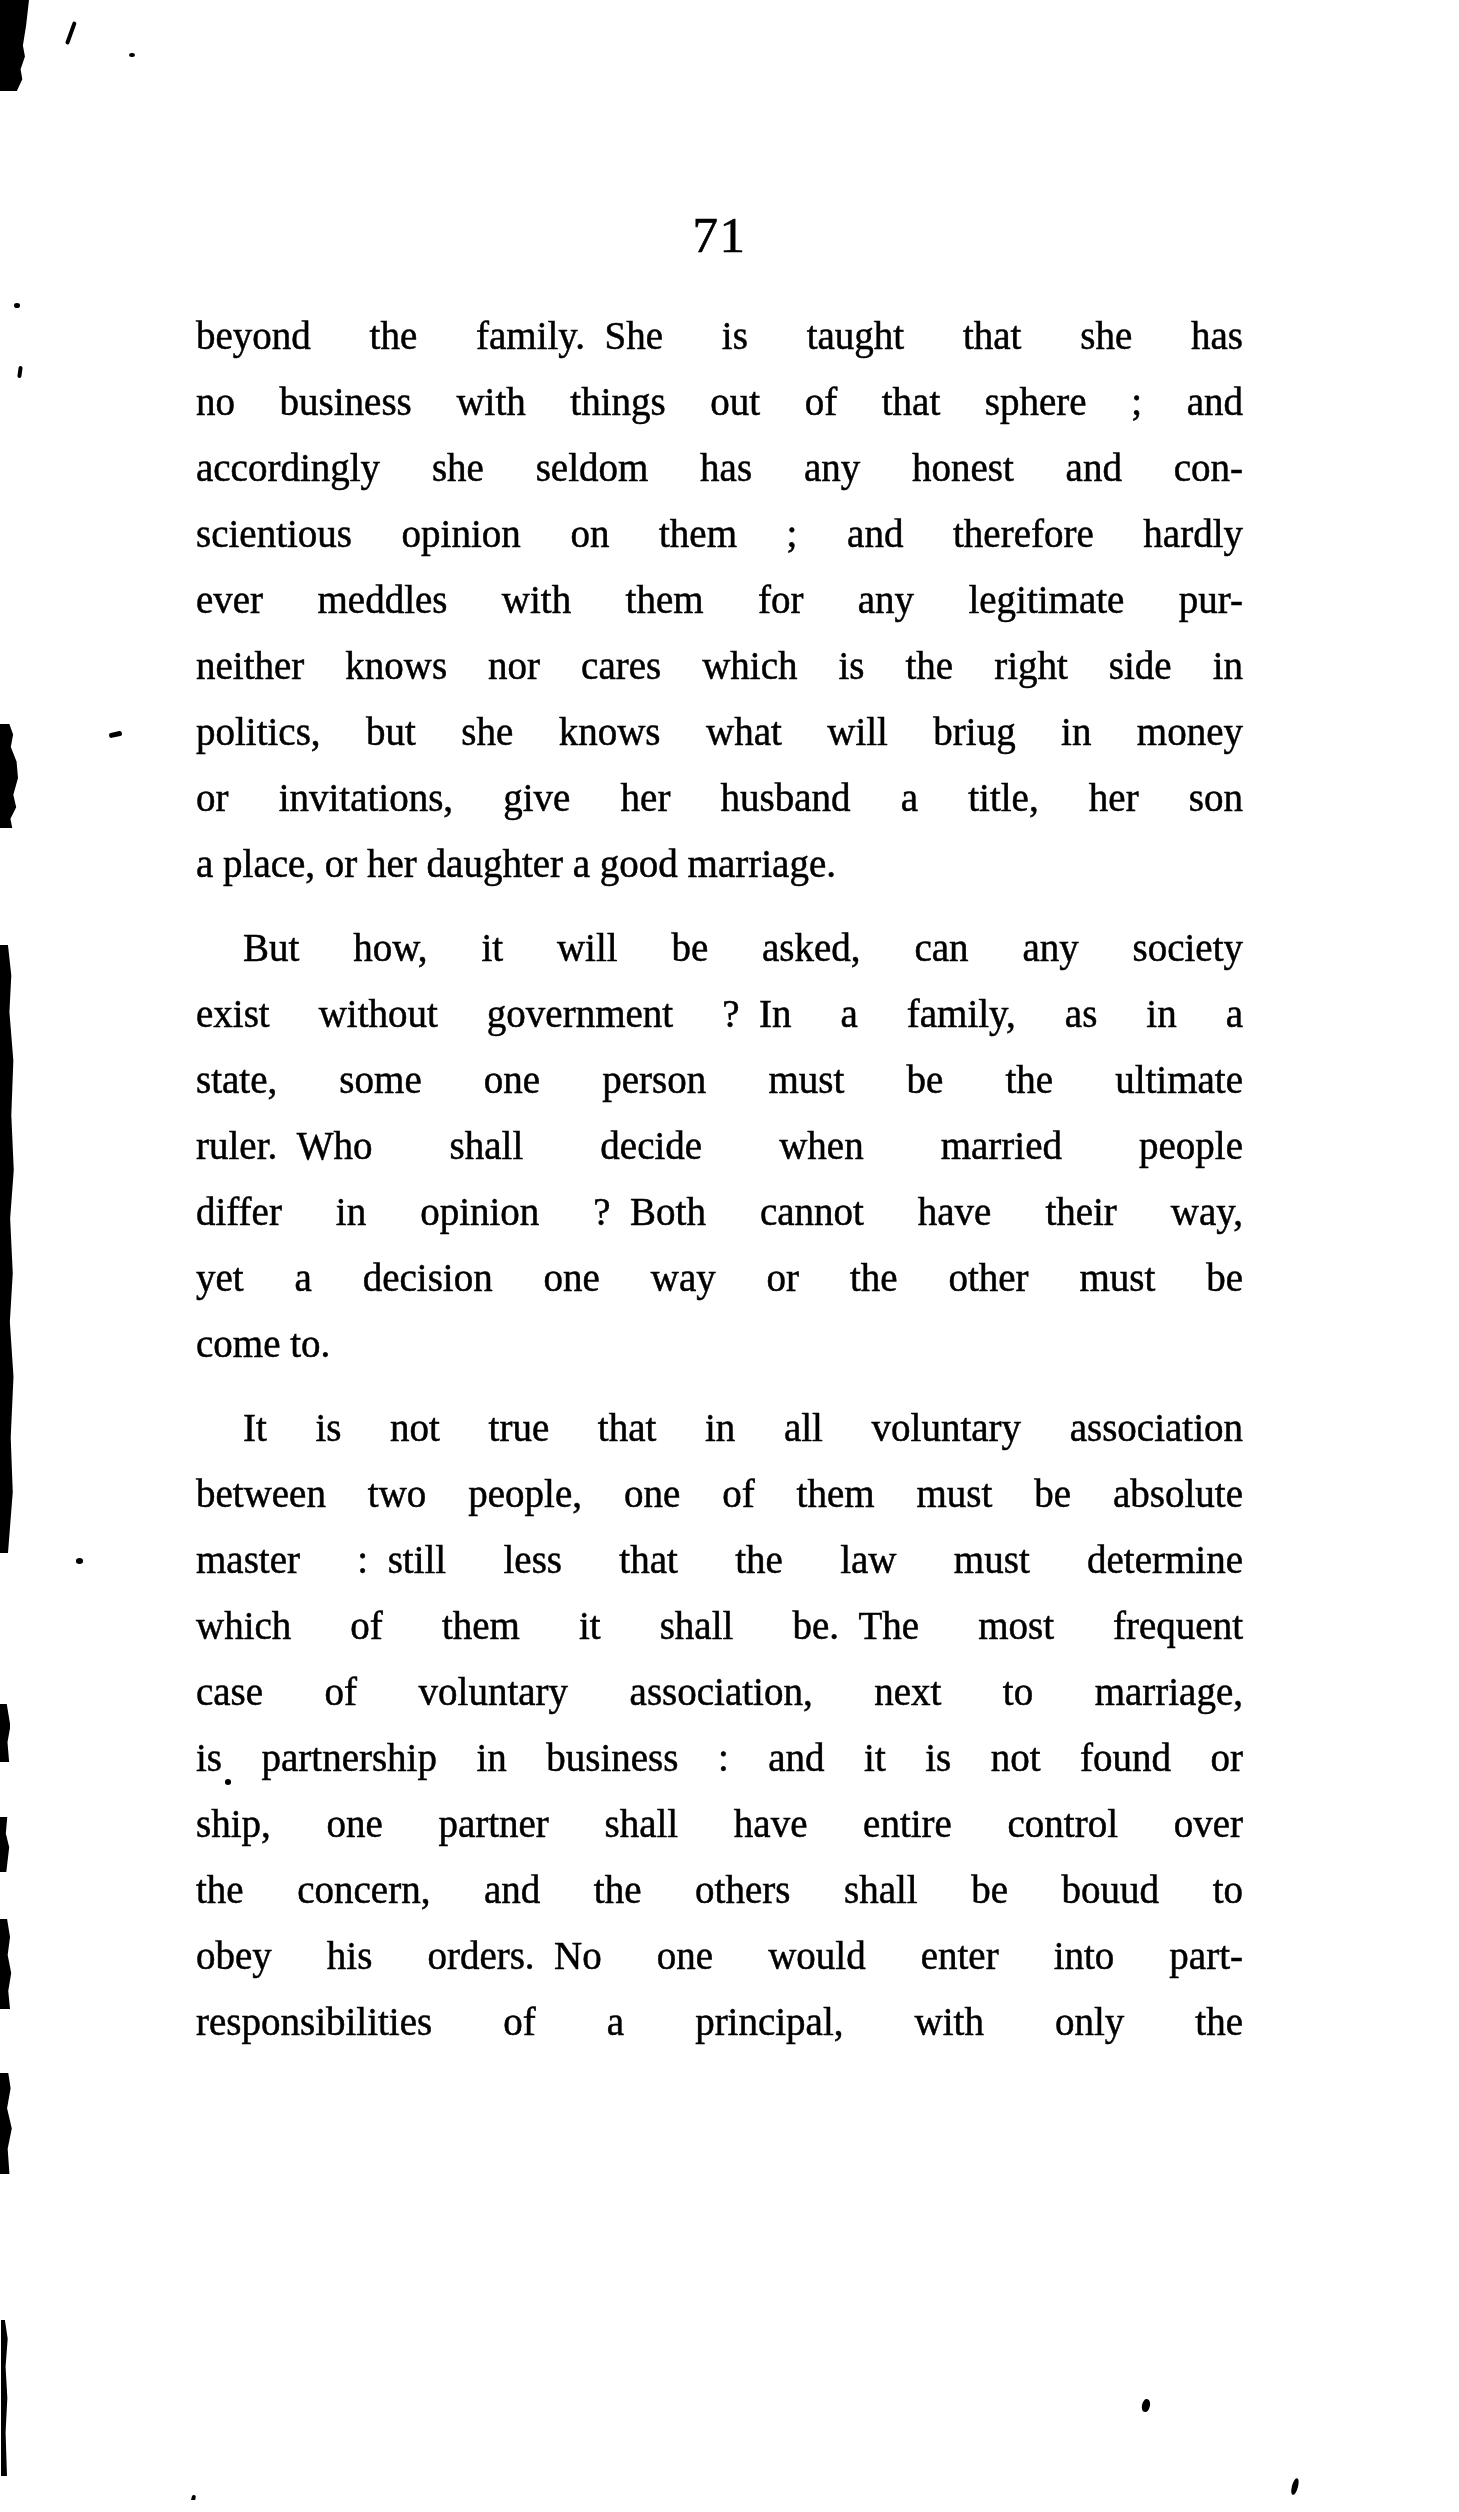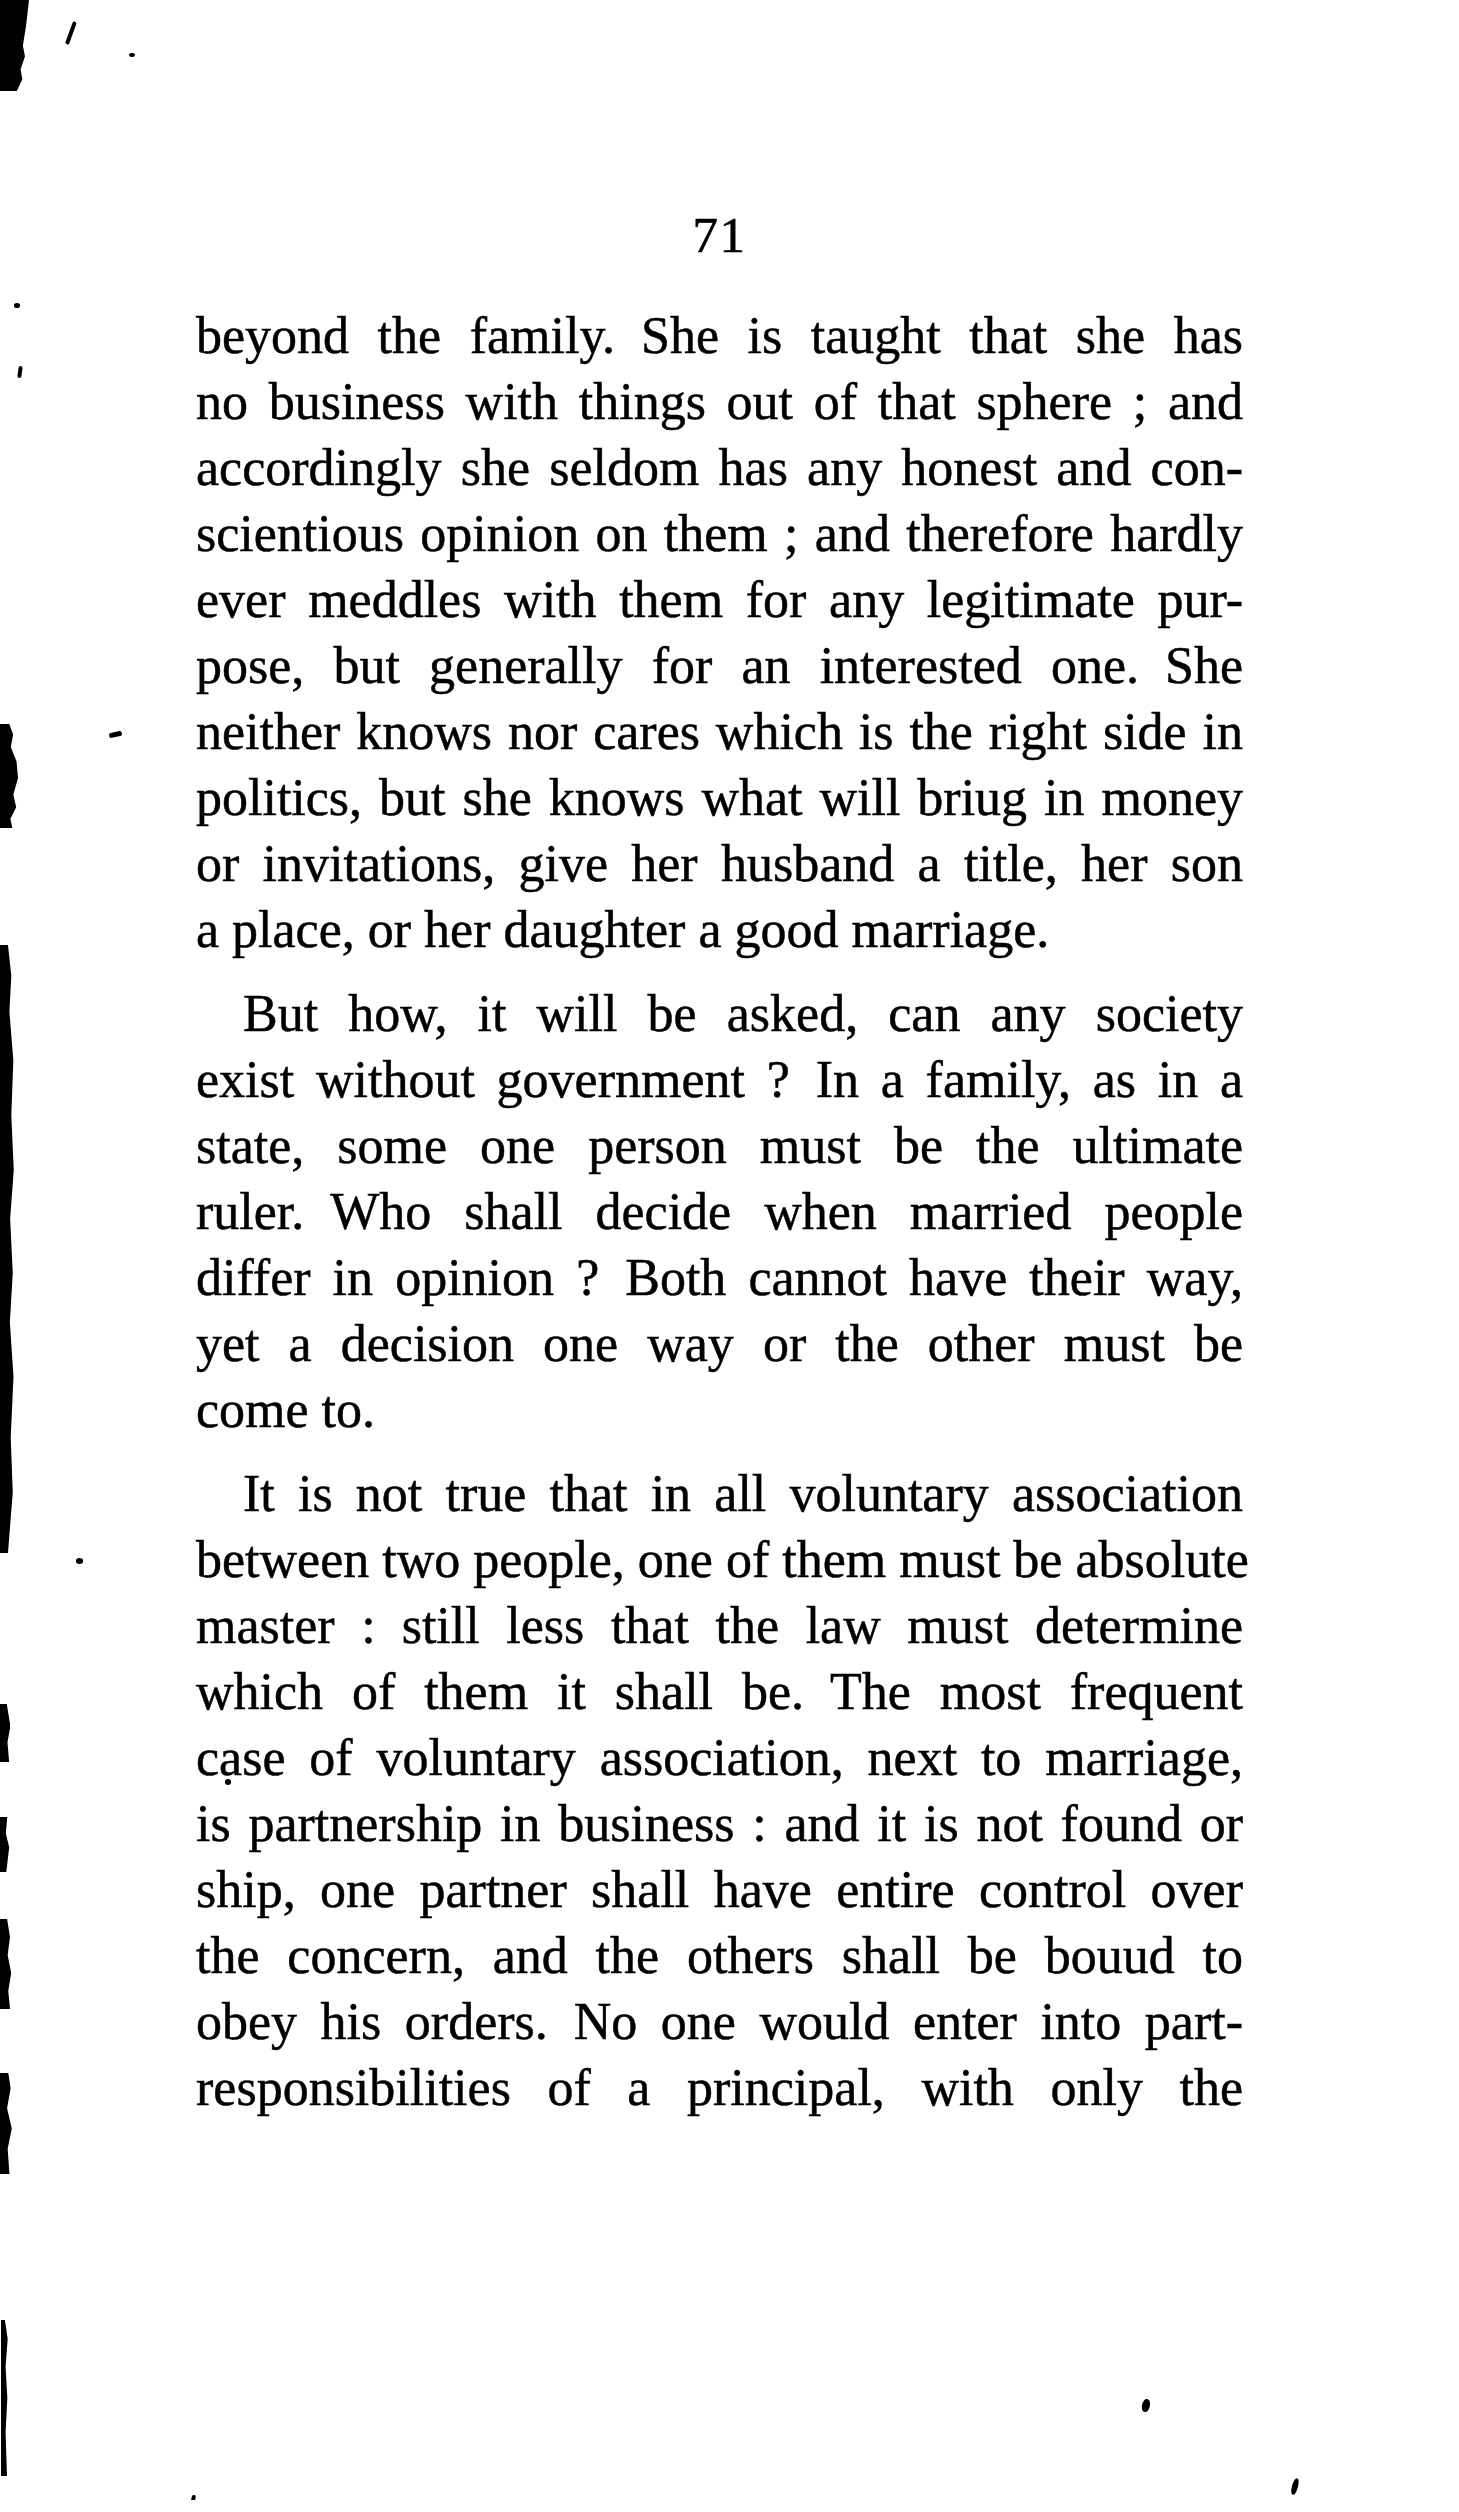--- a/index.html
+++ b/index.html
@@ -26,21 +26,21 @@
     line-height: 51px;
     font-weight: normal;
     letter-spacing: 1.4px;
     -webkit-text-stroke: 0.6px #000;
   }
   .text-block {
     position: absolute;
     top: 303px;
     left: 196px;
     width: 1047px;
-    font-size: 52px;
+    font-size: 39px;
     line-height: 66px;
     -webkit-text-stroke: 0.5px #000;
   }
   .line {
     white-space: nowrap;
     text-align: justify;
     text-align-last: justify;
     height: 66px;
   }
   .line.short {
@@ -64,21 +64,20 @@
 <div class="page">
 
   <div class="page-number">71</div>
 
   <div class="text-block">
     <div class="line">beyond the family. She is taught that she has</div>
     <div class="line">no business with things out of that sphere ; and</div>
     <div class="line">accordingly she seldom has any honest and con-</div>
     <div class="line">scientious opinion on them ; and therefore hardly</div>
     <div class="line">ever meddles with them for any legitimate pur-</div>
-    <div class="line">pose, but generally for an interested one. She</div>
     <div class="line">neither knows nor cares which is the right side in</div>
     <div class="line">politics, but she knows what will briug in money</div>
     <div class="line">or invitations, give her husband a title, her son</div>
     <div class="line short">a place, or her daughter a good marriage.</div>
     <div class="line indent">But how, it will be asked, can any society</div>
     <div class="line">exist without government ? In a family, as in a</div>
     <div class="line">state, some one person must be the ultimate</div>
     <div class="line">ruler. Who shall decide when married people</div>
     <div class="line">differ in opinion ? Both cannot have their way,</div>
     <div class="line">yet a decision one way or the other must be</div>

